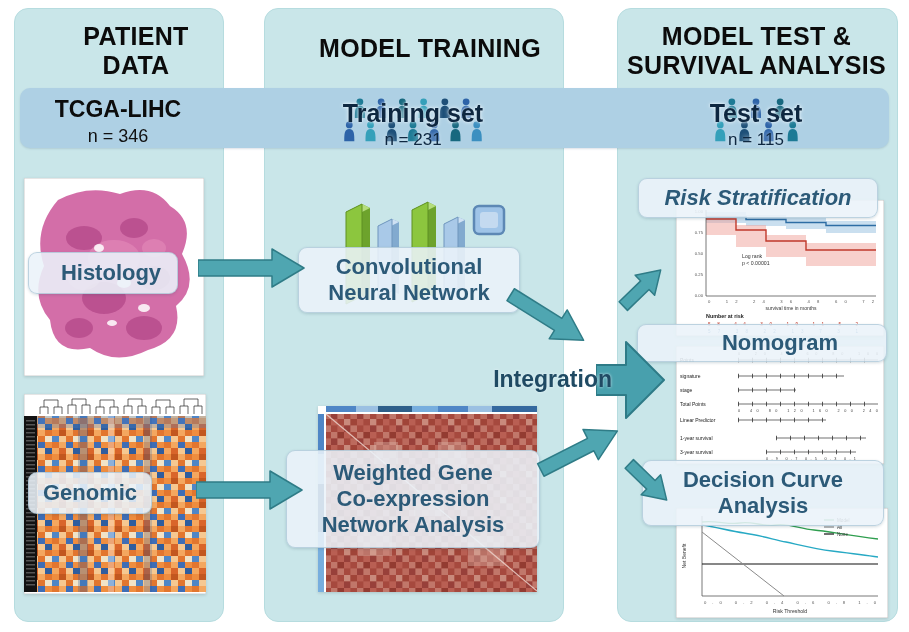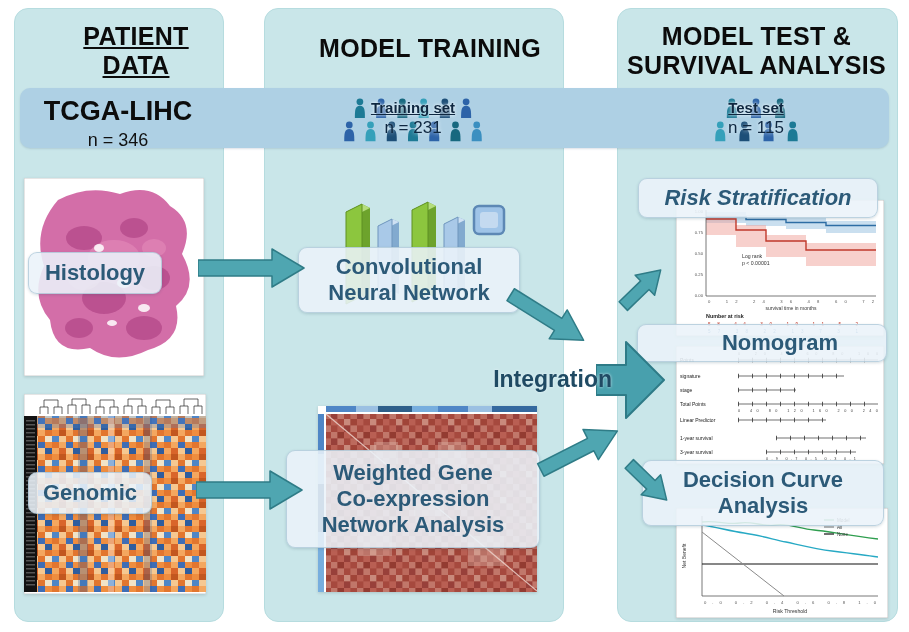--- a/index.html
+++ b/index.html
@@ -1,43 +1,43 @@
 <!DOCTYPE html>
 <html><head>
 <meta charset="utf-8">
 <style>
   html,body{margin:0;padding:0;background:#ffffff;}
   .figure{position:relative;width:909px;height:632px;background:#ffffff;font-family:"Liberation Sans",sans-serif;overflow:hidden;}
   .panel{position:absolute;top:8px;height:612px;background:#c9e6e9;border:1px solid #b6dcdf;border-radius:14px;z-index:0;}
   .band{position:absolute;left:20px;top:88px;width:869px;height:60px;background:#aed0e4;border-radius:10px;z-index:1;box-shadow:0 1px 2px rgba(60,90,120,.18);}
   .col-title{position:absolute;text-align:center;font-weight:bold;font-size:25px;color:#0b0b0b;line-height:1.15;z-index:2;letter-spacing:.3px;}
   .band-text{position:absolute;text-align:center;z-index:3;color:#0e2740;}
-  .band-name{font-size:15px;font-weight:bold;text-shadow:0 0 4px rgba(235,246,252,.95),0 0 2px rgba(235,246,252,.9);text-decoration:underline;}
+  .band-name{font-size:25px;font-weight:bold;text-shadow:0 0 4px rgba(235,246,252,.95),0 0 2px rgba(235,246,252,.9);}
   .band-n{font-size:17px;margin-top:2px;text-shadow:0 0 4px rgba(235,246,252,.95);}
-  .tcga-name{font-size:27px;font-weight:bold;color:#0c0c0c;}
+  .tcga-name{font-size:23px;font-weight:bold;color:#0c0c0c;}
   .tcga-n{font-size:18px;color:#111;margin-top:3px;}
   .overlay-label{position:absolute;display:flex;flex-direction:column;align-items:center;justify-content:center;background:rgba(234,243,249,0.88);border:1px solid rgba(140,178,200,0.5);border-radius:9px;color:#2c5a78;font-weight:bold;font-size:22px;line-height:1.18;z-index:3;box-shadow:0 1px 3px rgba(40,80,100,.2);text-align:center;}
   .art{position:absolute;z-index:2;}
   .plot{position:absolute;z-index:2;box-shadow:0 1px 3px rgba(0,0,0,.15);}
   .arrow{position:absolute;z-index:4;}
   .integration-text{position:absolute;z-index:5;font-weight:bold;font-size:23px;color:#1f4a63;text-align:right;text-shadow:0 0 3px rgba(240,250,255,.8);}
   svg text{font-family:"Liberation Sans",sans-serif;}
 </style>
 </head>
 <body>
 
 <div class="figure">
 
   <div class="panel" style="left:14px;width:208px;"></div>
   <div class="panel" style="left:264px;width:298px;"></div>
   <div class="panel" style="left:617px;width:279px;"></div>
 
   <div class="band"></div>
 
-  <div class="col-title" style="left:14px;top:22px;width:244px;text-decoration:underline;">
+  <div class="col-title" style="left:14px;top:22px;width:244px;">
     <div>PATIENT</div>
     <div>DATA</div>
   </div>
   <div class="col-title" style="left:264px;top:34px;width:332px;">MODEL TRAINING</div>
   <div class="col-title" style="left:617px;top:22px;width:279px;">
     <div>MODEL TEST &amp;</div>
     <div>SURVIVAL ANALYSIS</div>
   </div>
 
   <div class="band-text" style="left:18px;top:96px;width:200px;">
@@ -115,21 +115,21 @@
         <ellipse cx="60" cy="100" rx="16" ry="12"></ellipse>
         <ellipse cx="130" cy="70" rx="12" ry="9"></ellipse>
     </g>
     <g fill="#ffffff" opacity="0.85">
       <ellipse cx="100" cy="105" rx="7" ry="5"></ellipse>
         <ellipse cx="75" cy="70" rx="5" ry="4"></ellipse>
       <ellipse cx="120" cy="130" rx="6" ry="4"></ellipse>
         <ellipse cx="88" cy="145" rx="5" ry="3"></ellipse>
     </g>
   </svg>
-  <div class="overlay-label" style="left:28px;top:252px;width:132px;height:40px;">Histology</div>
+  <div class="overlay-label" style="left:28px;top:252px;width:132px;height:40px;padding-left:16px;">Histology</div>
 
   <svg class="plot" style="left:24px;top:394px;" width="182" height="200" viewBox="0 0 182 200">
     <defs>
       <pattern id="gmap-pattern" width="28" height="24" patternUnits="userSpaceOnUse">
         <rect x="0" y="0" width="7" height="6" fill="#e2762f"></rect>
           <rect x="7" y="0" width="7" height="6" fill="#f4a75f"></rect>
           <rect x="14" y="0" width="7" height="6" fill="#3f6db5"></rect>
           <rect x="21" y="0" width="7" height="6" fill="#ef8d3f"></rect>
         <rect x="0" y="6" width="7" height="6" fill="#f4a75f"></rect>
           <rect x="7" y="6" width="7" height="6" fill="#d9652a"></rect>

